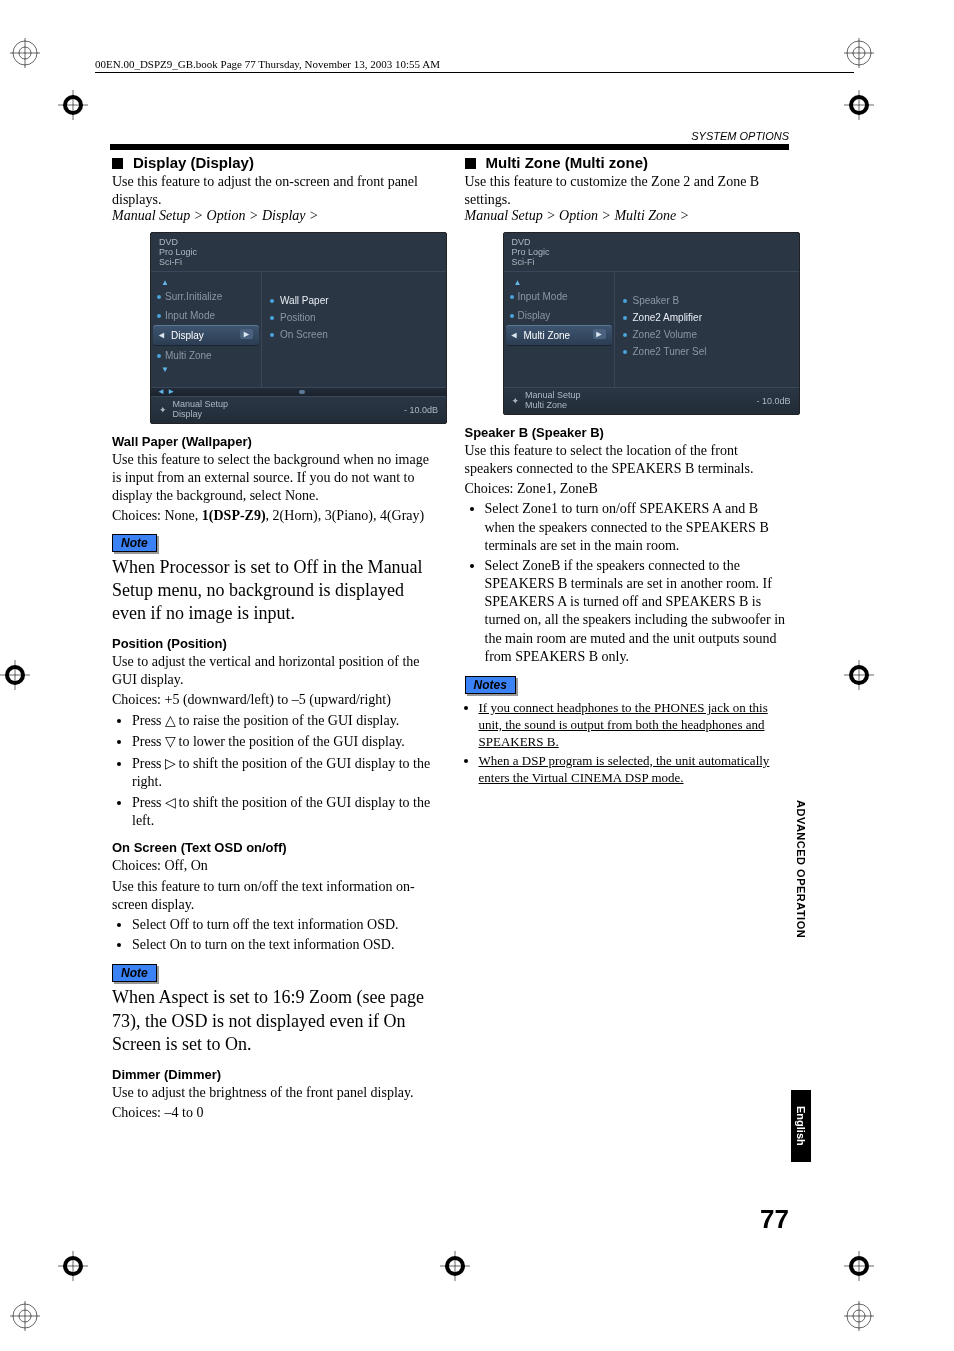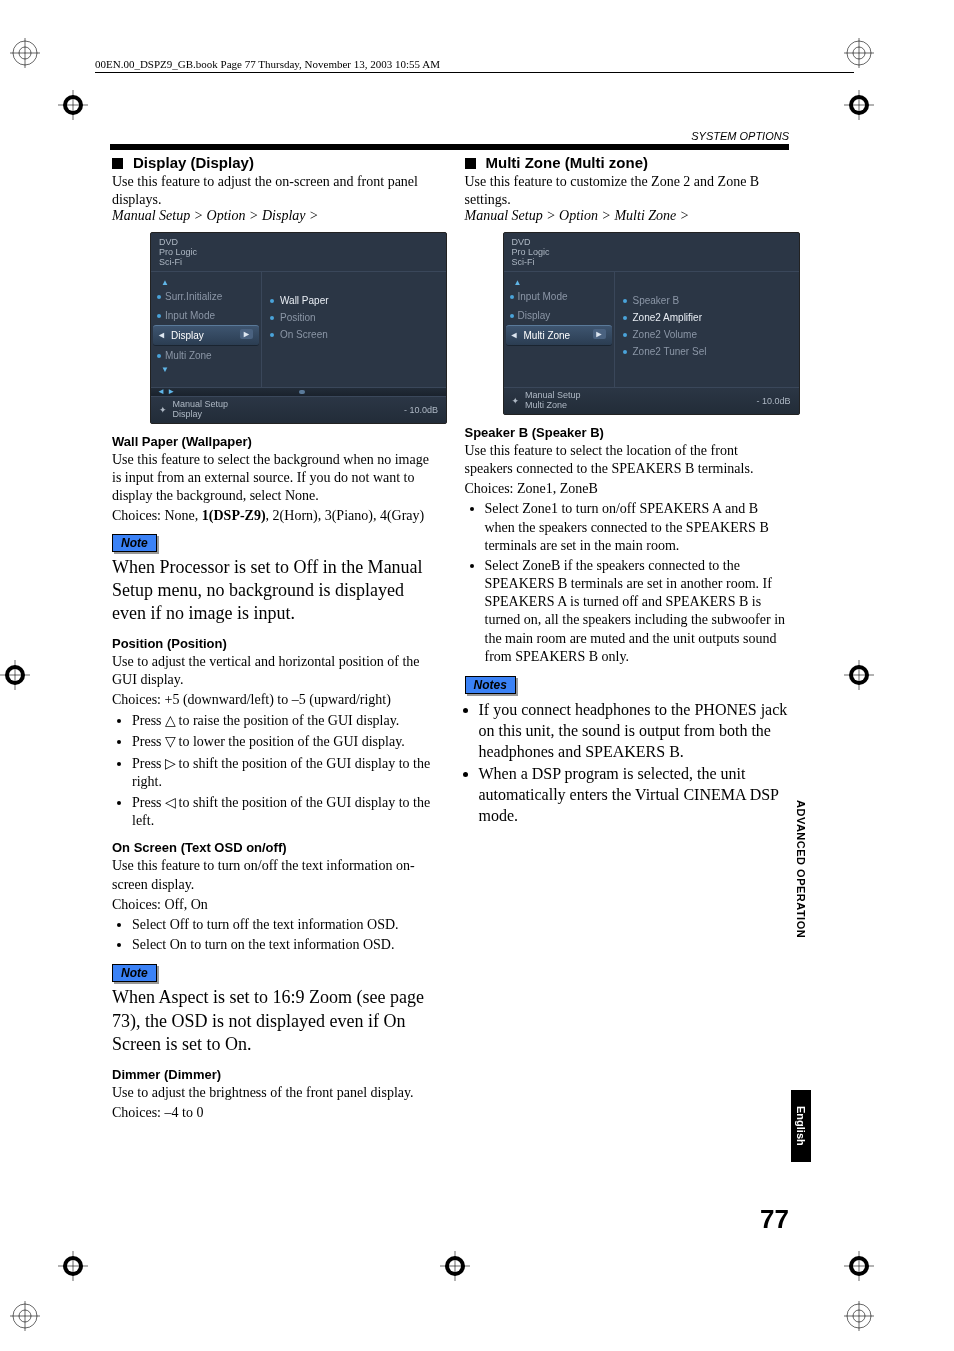--- a/index.html
+++ b/index.html
@@ -124,23 +124,24 @@
     padding: 1px 8px;
     margin: 6px 0 4px 0;
     background: #3b82f6;
   }
   .note-text {
     font-size: 18px;
     line-height: 1.3;
     margin: 0 0 4px 0;
   }
   ul.note-list {
-    font-size: 16px;
+    font-size: 13px;
     margin: 2px 0 4px 0;
     padding-left: 14px;
+    text-decoration: underline;
   }
   ul.note-list li {
     margin-bottom: 2px;
     line-height: 1.3;
   }
 
   .gui-screenshot {
     width: 295px;
     margin: 6px 0 8px 38px;
     background: #2b3645;
@@ -456,22 +457,22 @@
       <p class="body">Use to adjust the vertical and horizontal position of the GUI display.</p>
       <p class="body">Choices: +5 (downward/left) to –5 (upward/right)</p>
       <ul class="bul">
         <li><span>Press </span><span class="arrow-glyph">△</span><span> to raise the position of the GUI display.</span></li>
         <li><span>Press </span><span class="arrow-glyph">▽</span><span> to lower the position of the GUI display.</span></li>
         <li><span>Press </span><span class="arrow-glyph">▷</span><span> to shift the position of the GUI display to the right.</span></li>
         <li><span>Press </span><span class="arrow-glyph">◁</span><span> to shift the position of the GUI display to the left.</span></li>
       </ul>
 
       <h3 class="sub">On Screen (Text OSD on/off)</h3>
+      <p class="body">Choices: Off, On</p>
       <p class="body">Use this feature to turn on/off the text information on-screen display.</p>
-      <p class="body">Choices: Off, On</p>
       <ul class="bul">
         <li>Select Off to turn off the text information OSD.</li>
         <li>Select On to turn on the text information OSD.</li>
       </ul>
       <div class="note-label">Note</div>
       <p class="note-text">When Aspect is set to 16:9 Zoom (see page 73), the OSD is not displayed even if On Screen is set to On.</p>
 
       <h3 class="sub">Dimmer (Dimmer)</h3>
       <p class="body">Use to adjust the brightness of the front panel display.</p>
       <p class="body">Choices: –4 to 0</p>

